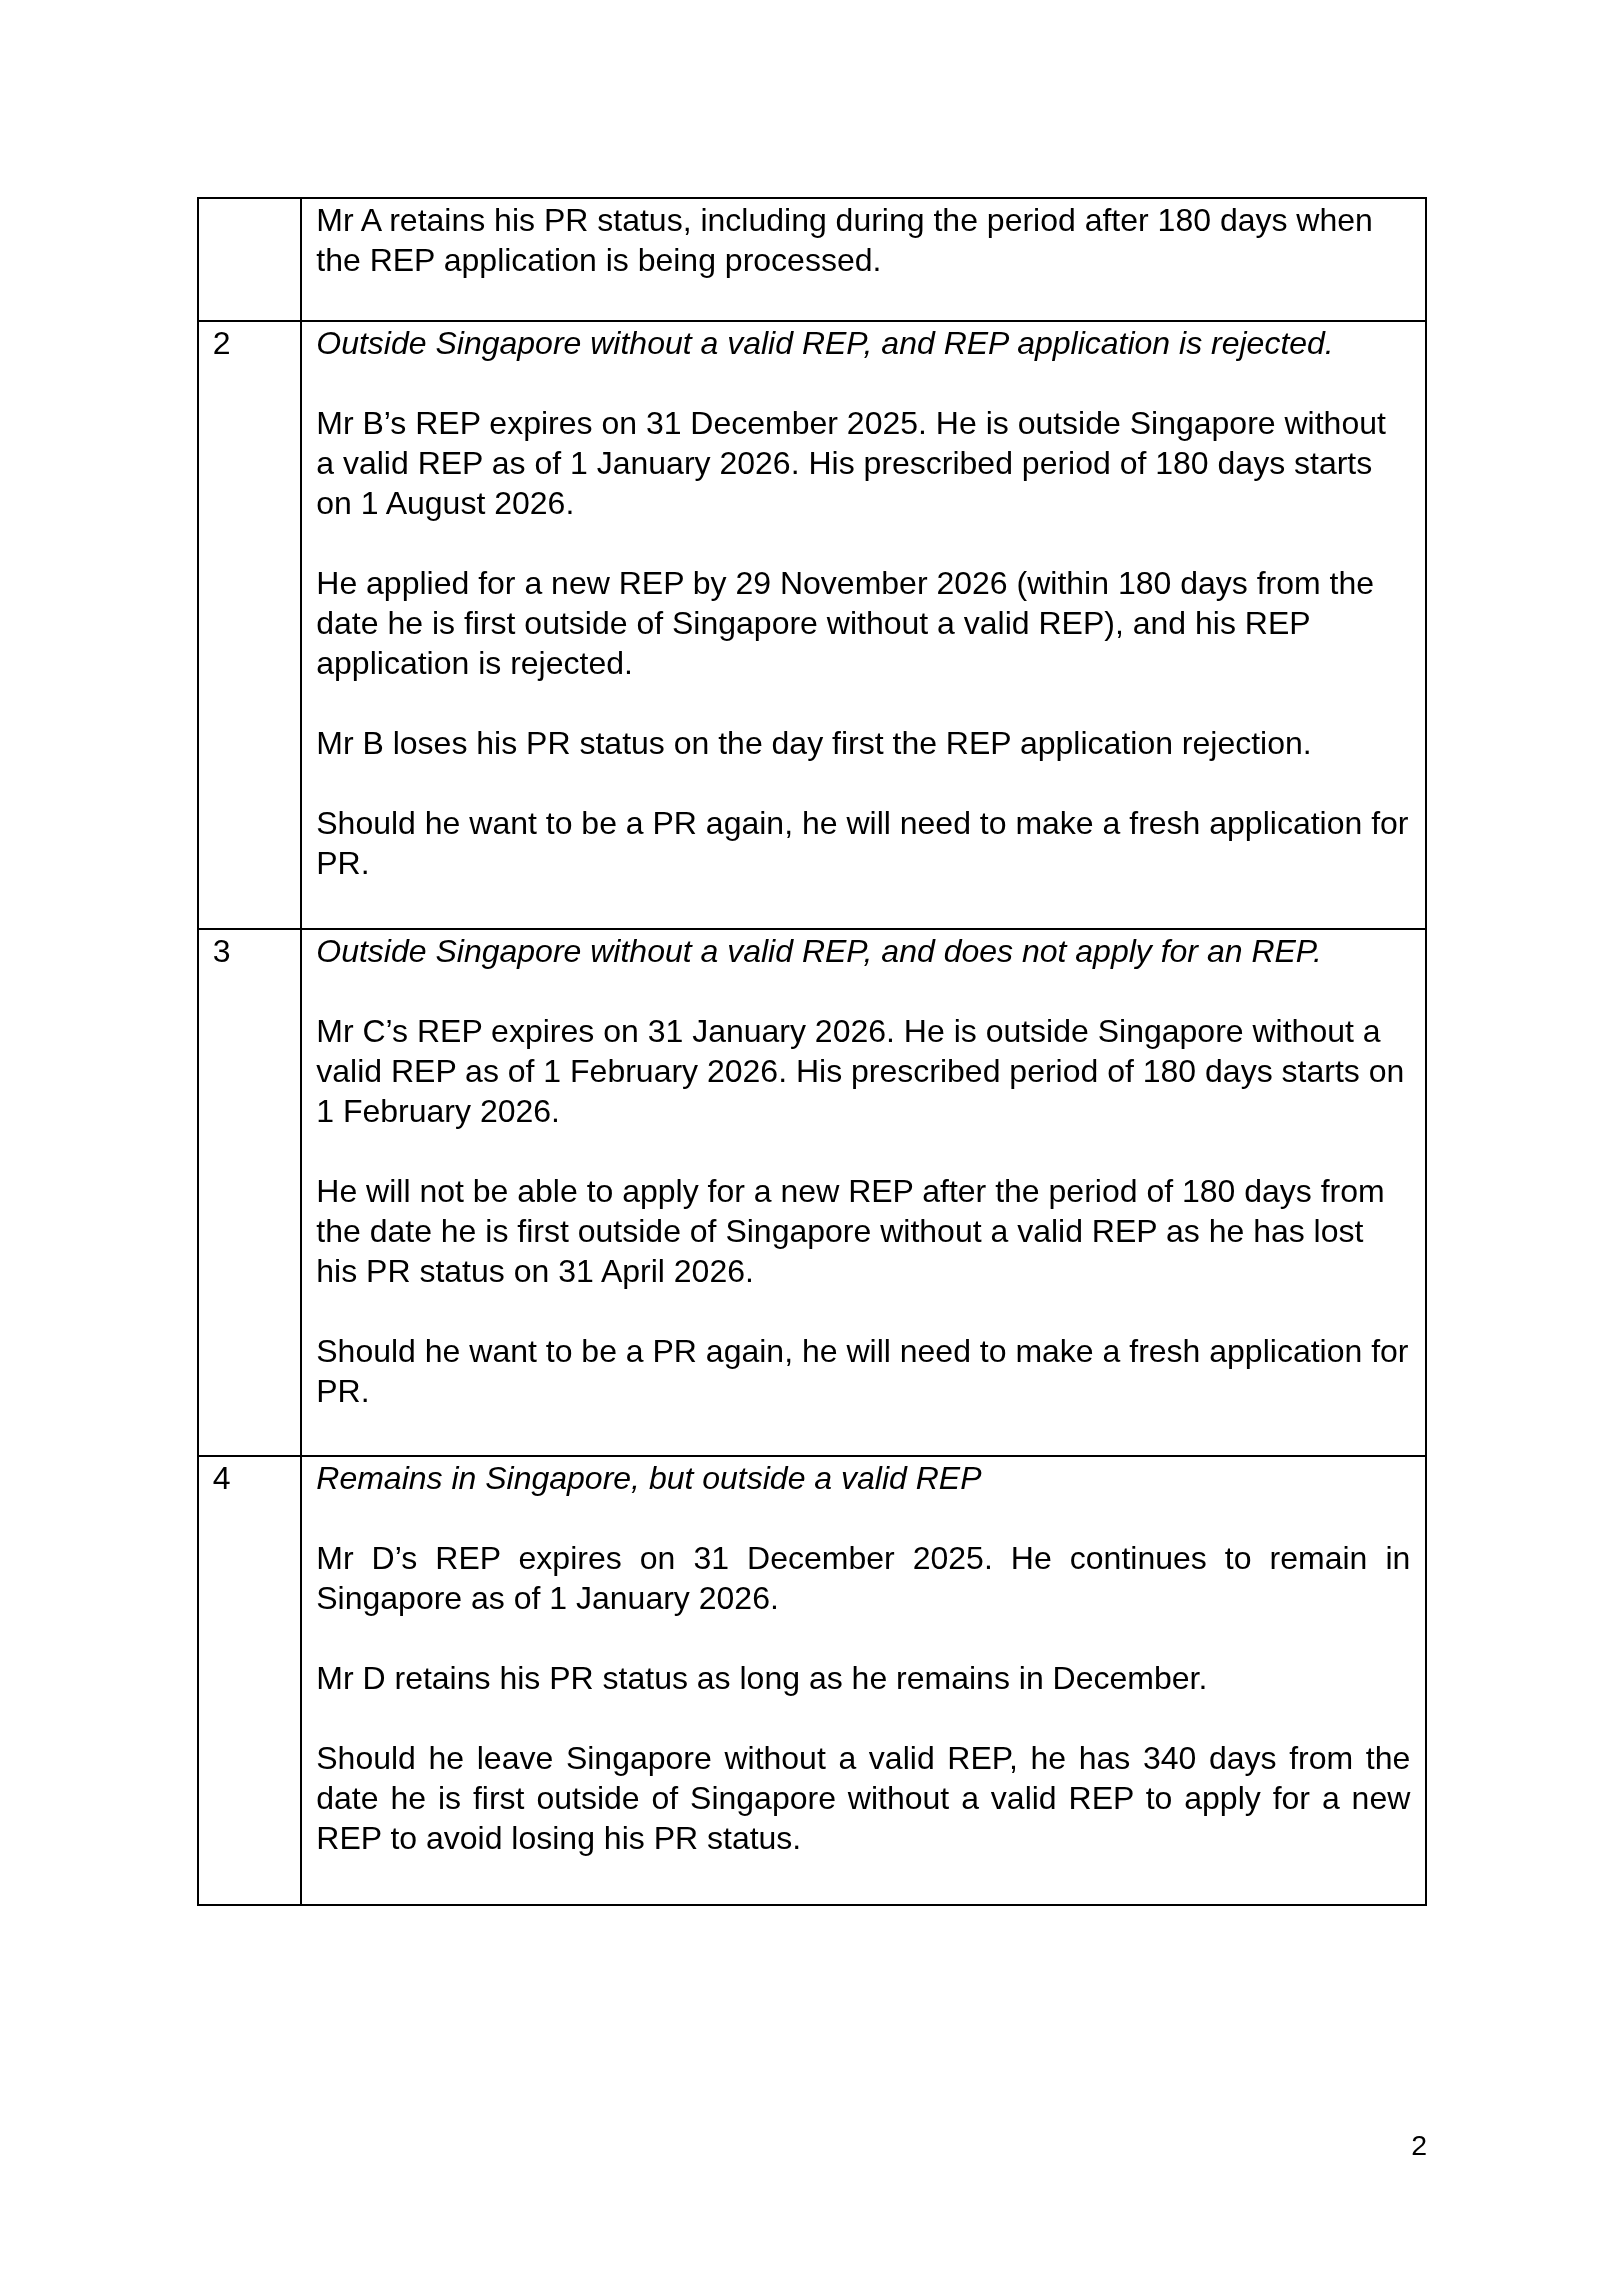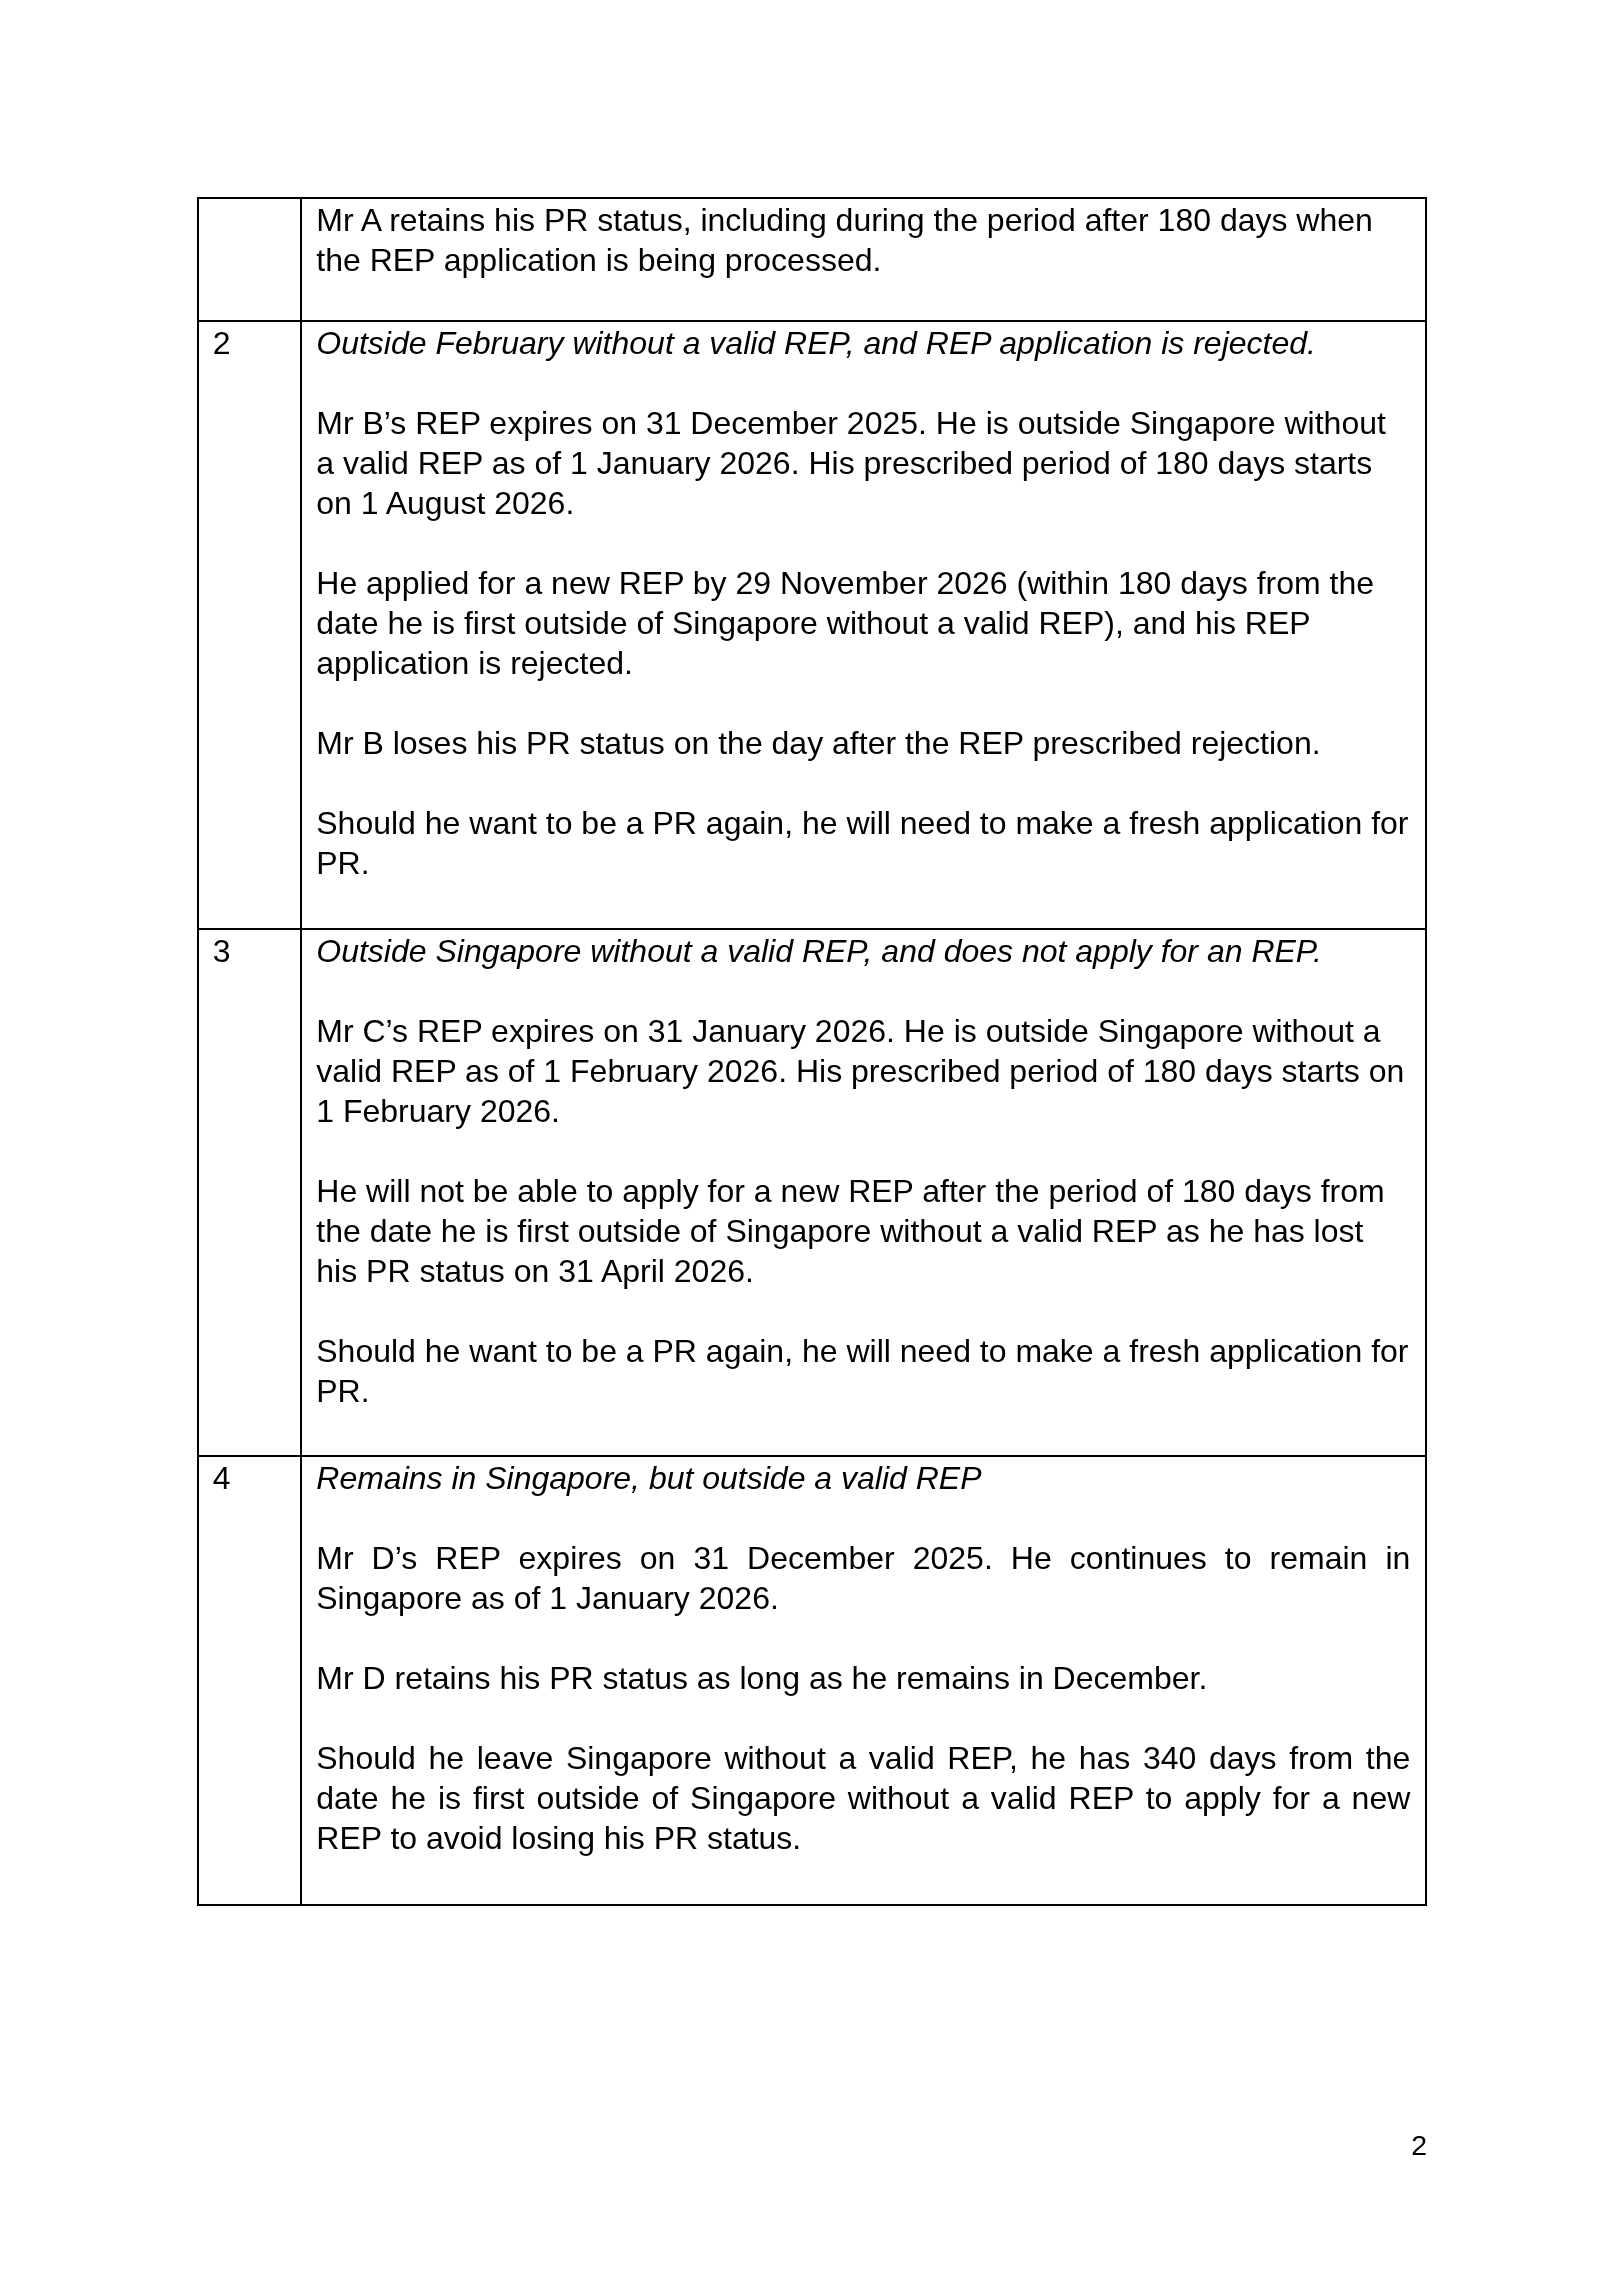--- a/index.html
+++ b/index.html
@@ -77,24 +77,24 @@
           </td>
           <td class="content-cell">
             <p class="body">Mr A retains his PR status, including during the period after 180 days when the REP application is being processed.</p>
           </td>
         </tr>
         <tr>
           <td class="num-cell">
             <p>2</p>
           </td>
           <td class="content-cell">
-            <p class="heading">Outside February without a valid REP, and REP application is rejected.</p>
+            <p class="heading">Outside Singapore without a valid REP, and REP application is rejected.</p>
             <p class="body">Mr B’s REP expires on 31 December 2025. He is outside Singapore without a valid REP as of 1 January 2026. His prescribed period of 180 days starts on 1 August 2026.</p>
             <p class="body">He applied for a new REP by 29 November 2026 (within 180 days from the date he is first outside of Singapore without a valid REP), and his REP application is rejected.</p>
-            <p class="body">Mr B loses his PR status on the day after the REP prescribed rejection.</p>
+            <p class="body">Mr B loses his PR status on the day first the REP application rejection.</p>
             <p class="body">Should he want to be a PR again, he will need to make a fresh application for PR.</p>
           </td>
         </tr>
         <tr>
           <td class="num-cell">
             <p>3</p>
           </td>
           <td class="content-cell">
             <p class="heading">Outside Singapore without a valid REP, and does not apply for an REP.</p>
             <p class="body">Mr C’s REP expires on 31 January 2026. He is outside Singapore without a valid REP as of 1 February 2026. His prescribed period of 180 days starts on 1 February 2026.</p>

